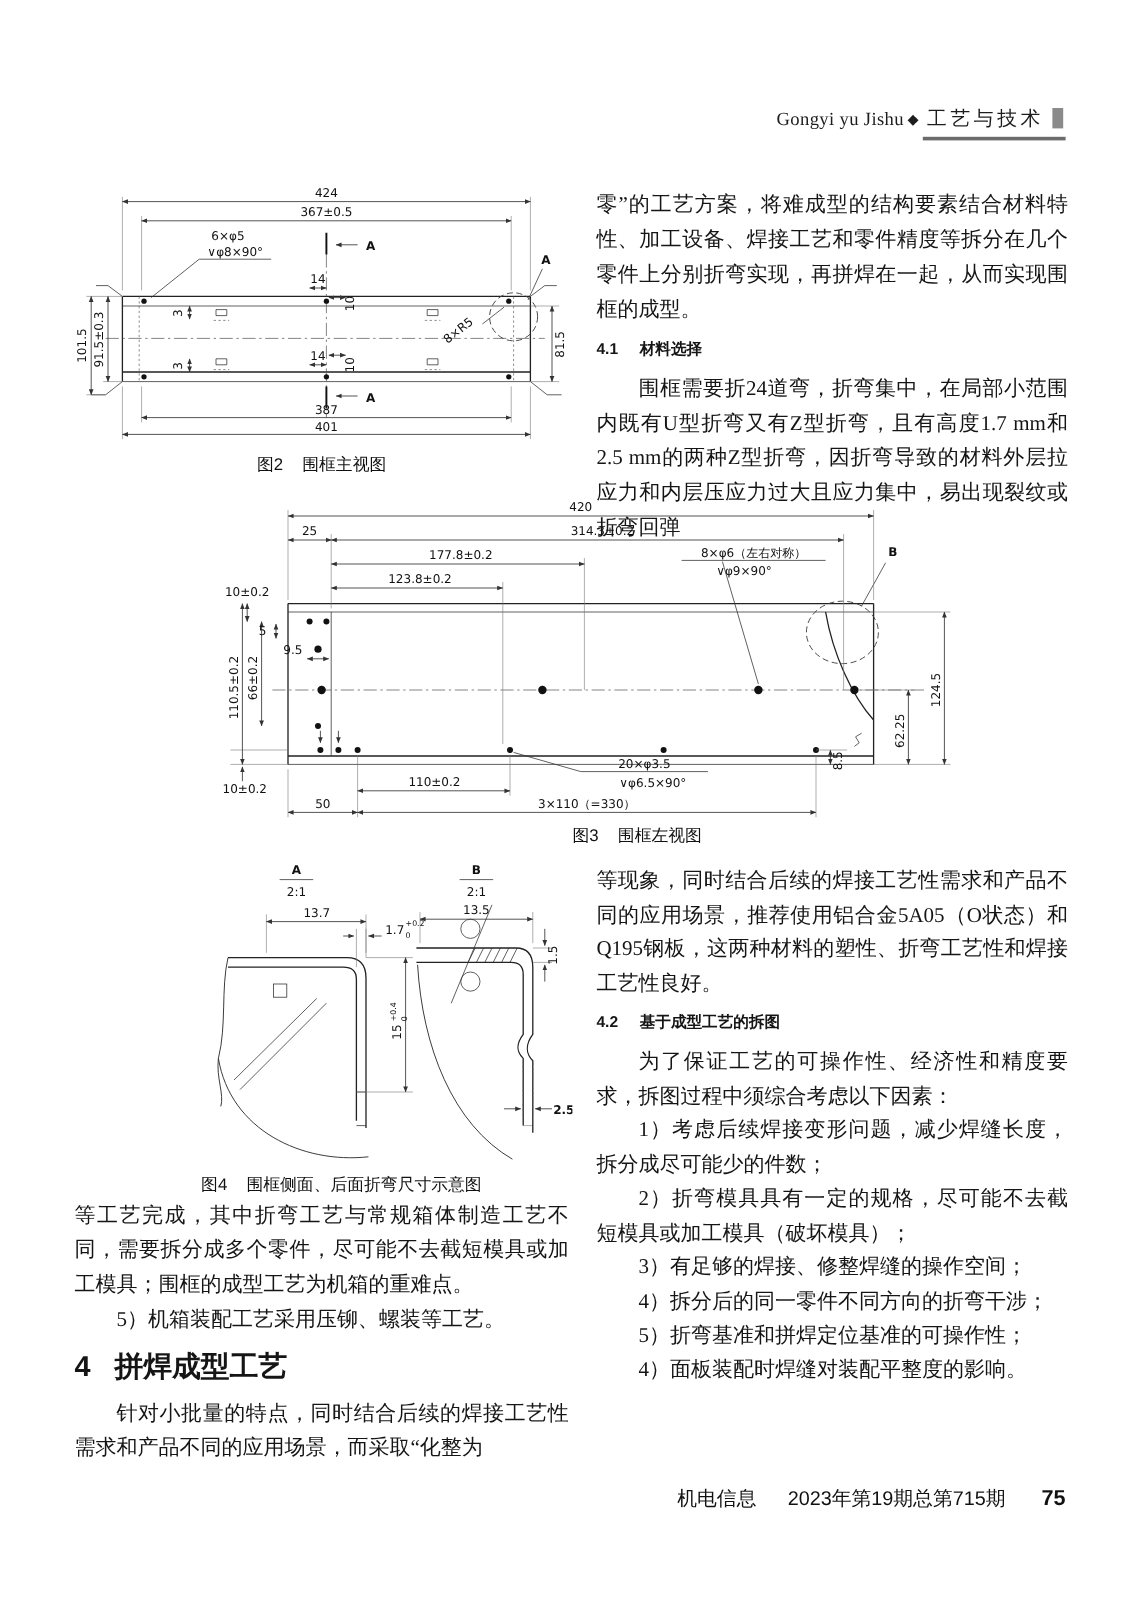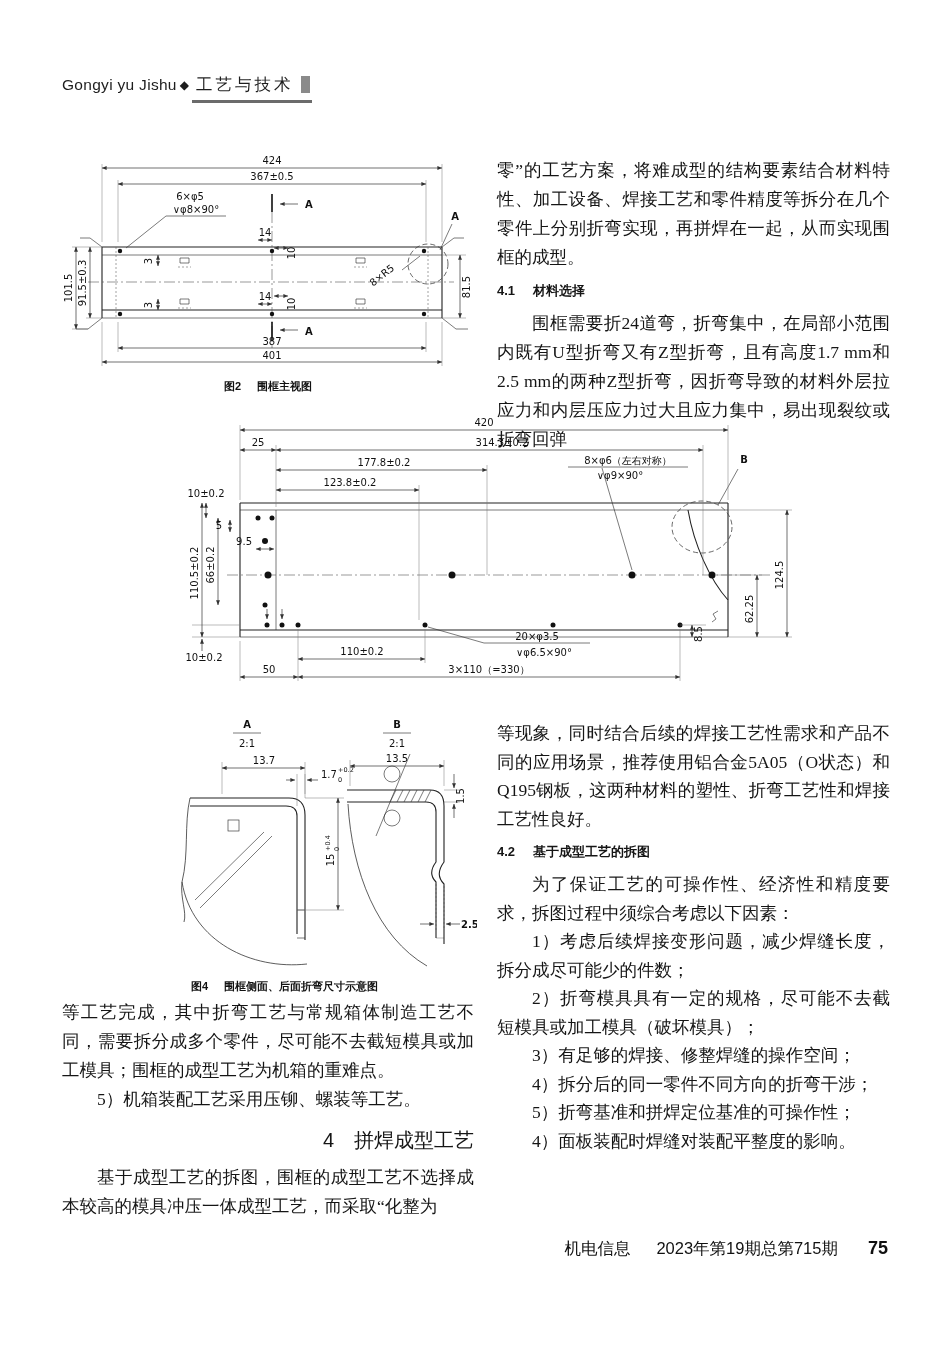--- a/index.html
+++ b/index.html
@@ -5,28 +5,28 @@
   html,body{margin:0;padding:0;background:#e8e8e8}
   .page{position:relative;width:950px;height:1345px;background:#fff;overflow:hidden;
         font-family:"Liberation Serif","DejaVu Serif",serif;color:#151515;margin:0 auto}
   .abs{position:absolute}
   .bt{font-size:17.5px;line-height:29px;text-align:justify;margin:0}
   .rb .bt{line-height:28.5px}
   .indent{text-indent:2em}
   .h-sub{font-family:"Liberation Sans","DejaVu Sans",sans-serif;font-weight:700;
          font-size:13px;line-height:34px;margin:2px 0 1px;text-align:left}
   .h-sub .num{margin-right:18px}
-  .h-main{font-family:"Liberation Sans","DejaVu Sans",sans-serif;font-weight:400;
-          font-size:20px;line-height:26px;margin:13px 0 10px;text-align:right}
+  .h-main{font-family:"Liberation Sans","DejaVu Sans",sans-serif;font-weight:700;
+          font-size:24px;line-height:26px;margin:13px 0 10px;text-align:left}
   .h-main .num{margin-right:20px}
   .caption{margin-top:5px;text-align:center;font-family:"Liberation Sans","DejaVu Sans",sans-serif;
-           font-weight:700;font-size:11px;color:#111}
+           font-weight:400;font-size:14px;color:#111}
   .caption .cl{margin-right:16px}
-  .hdr{position:absolute;left:62px;top:74px;width:826px;text-align:left;
-       font-family:Liberation Sans, sans-serif}
+  .hdr{position:absolute;left:62px;top:88px;width:826px;text-align:right;
+       font-family:Liberation Serif, serif}
   .hdr-en{font-size:15.5px;letter-spacing:.3px;color:#1d1d1d}
   .hdr-diamond{font-size:12px;margin:0 3px;vertical-align:1px;color:#1d1d1d}
   .hdr-cnwrap{display:inline-block;border-bottom:3px solid #6b6b6b;padding:0 2px 4px 4px}
   .hdr-cn{font-size:16.5px;letter-spacing:3px;color:#1d1d1d}
   .hdr-bar{display:inline-block;width:9px;height:17px;background:#8a8a8a;margin-left:7px;vertical-align:-3px}
   .ftr{position:absolute;left:62px;top:1238px;width:826px;text-align:right;
        font-family:"Liberation Sans","DejaVu Sans",sans-serif;font-size:16.5px;color:#111}
   .ftr .issue{margin-left:26px}
   .ftr .pg{font-weight:700;font-size:18px;margin-left:30px}
   .fig svg{display:block}
@@ -211,20 +211,23 @@
         <text x="365" y="225" text-anchor="middle">20×φ3.5</text>
         <text x="372" y="241" text-anchor="middle">∨φ6.5×90°</text>
         <text x="456" y="49" text-anchor="middle">8×φ6（左右对称）</text>
         <text x="448" y="64" text-anchor="middle">∨φ9×90°</text>
         <text transform="translate(530,219) rotate(-90)" text-anchor="middle">8.5</text>
         <text transform="translate(581,194) rotate(-90)" text-anchor="middle">62.25</text>
         <text transform="translate(611,160) rotate(-90)" text-anchor="middle">124.5</text>
         <text x="572" y="48" text-anchor="middle" font-weight="bold">B</text>
       </g>
     </svg>
+    <div class="caption">
+      <span class="cl">图3</span><span>围框左视图</span>
+    </div>
   </div>
 
   <div class="abs fig" style="left:92px;top:712px;width:385px">
     <svg width="385" height="262" viewBox="0 0 385 262">
 
       <g>
         <text x="155" y="16" text-anchor="middle" font-weight="bold">A</text>
         <path class="thin" d="M141,21 H169"></path>
         <text x="155" y="35" text-anchor="middle">2:1</text>
       </g>
@@ -283,21 +286,21 @@
     </svg>
     <div class="caption">
       <span class="cl">图4</span><span>围框侧面、后面折弯尺寸示意图</span>
     </div>
   </div>
 
   <div class="abs" style="left:62px;top:998px;width:412px">
     <p class="bt">等工艺完成，其中折弯工艺与常规箱体制造工艺不同，需要拆分成多个零件，尽可能不去截短模具或加工模具；围框的成型工艺为机箱的重难点。</p>
     <p class="bt indent">5）机箱装配工艺采用压铆、螺装等工艺。</p>
     <p class="h-main"><span class="num">4</span><span>拼焊成型工艺</span></p>
-    <p class="bt indent">基于成型工艺的拆图，围框的成型工艺不选择成本较高的模具冲压一体成型工艺，而采取“化整为</p>
+    <p class="bt indent">针对小批量的特点，同时结合后续的焊接工艺性需求和产品不同的应用场景，而采取“化整为</p>
   </div>
 
   <div class="abs rb" style="left:497px;top:719px;width:393px">
     <p class="bt">等现象，同时结合后续的焊接工艺性需求和产品不同的应用场景，推荐使用铝合金5A05（O状态）和Q195钢板，这两种材料的塑性、折弯工艺性和焊接工艺性良好。</p>
     <p class="h-sub"><span class="num">4.2</span><span>基于成型工艺的拆图</span></p>
     <p class="bt indent">为了保证工艺的可操作性、经济性和精度要求，拆图过程中须综合考虑以下因素：</p>
     <p class="bt indent">1）考虑后续焊接变形问题，减少焊缝长度，拆分成尽可能少的件数；</p>
     <p class="bt indent">2）折弯模具具有一定的规格，尽可能不去截短模具或加工模具（破坏模具）；</p>
     <p class="bt indent">3）有足够的焊接、修整焊缝的操作空间；</p>
     <p class="bt indent">4）拆分后的同一零件不同方向的折弯干涉；</p>

